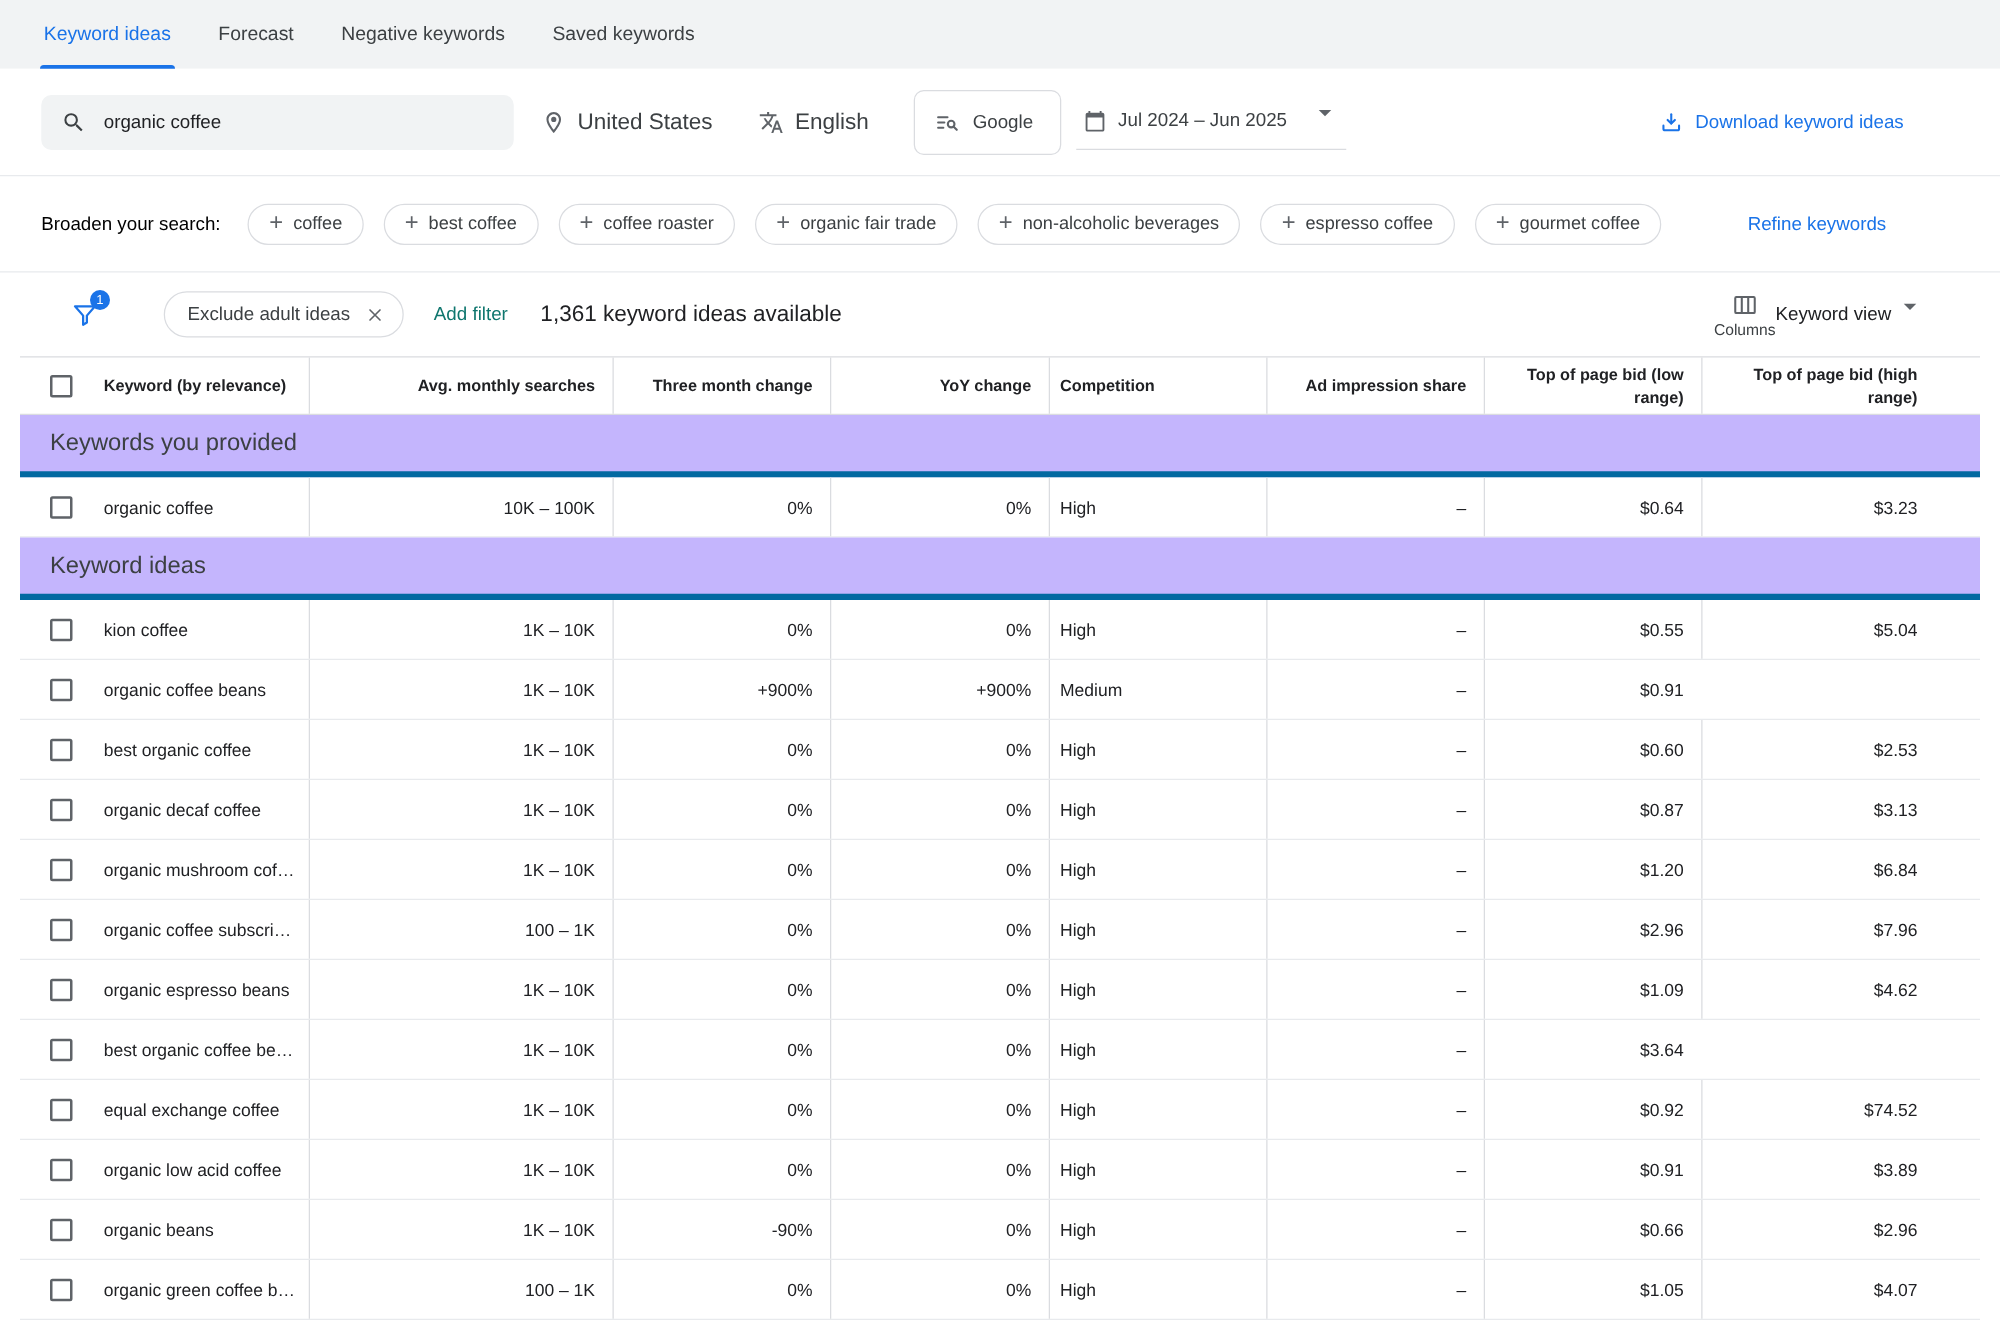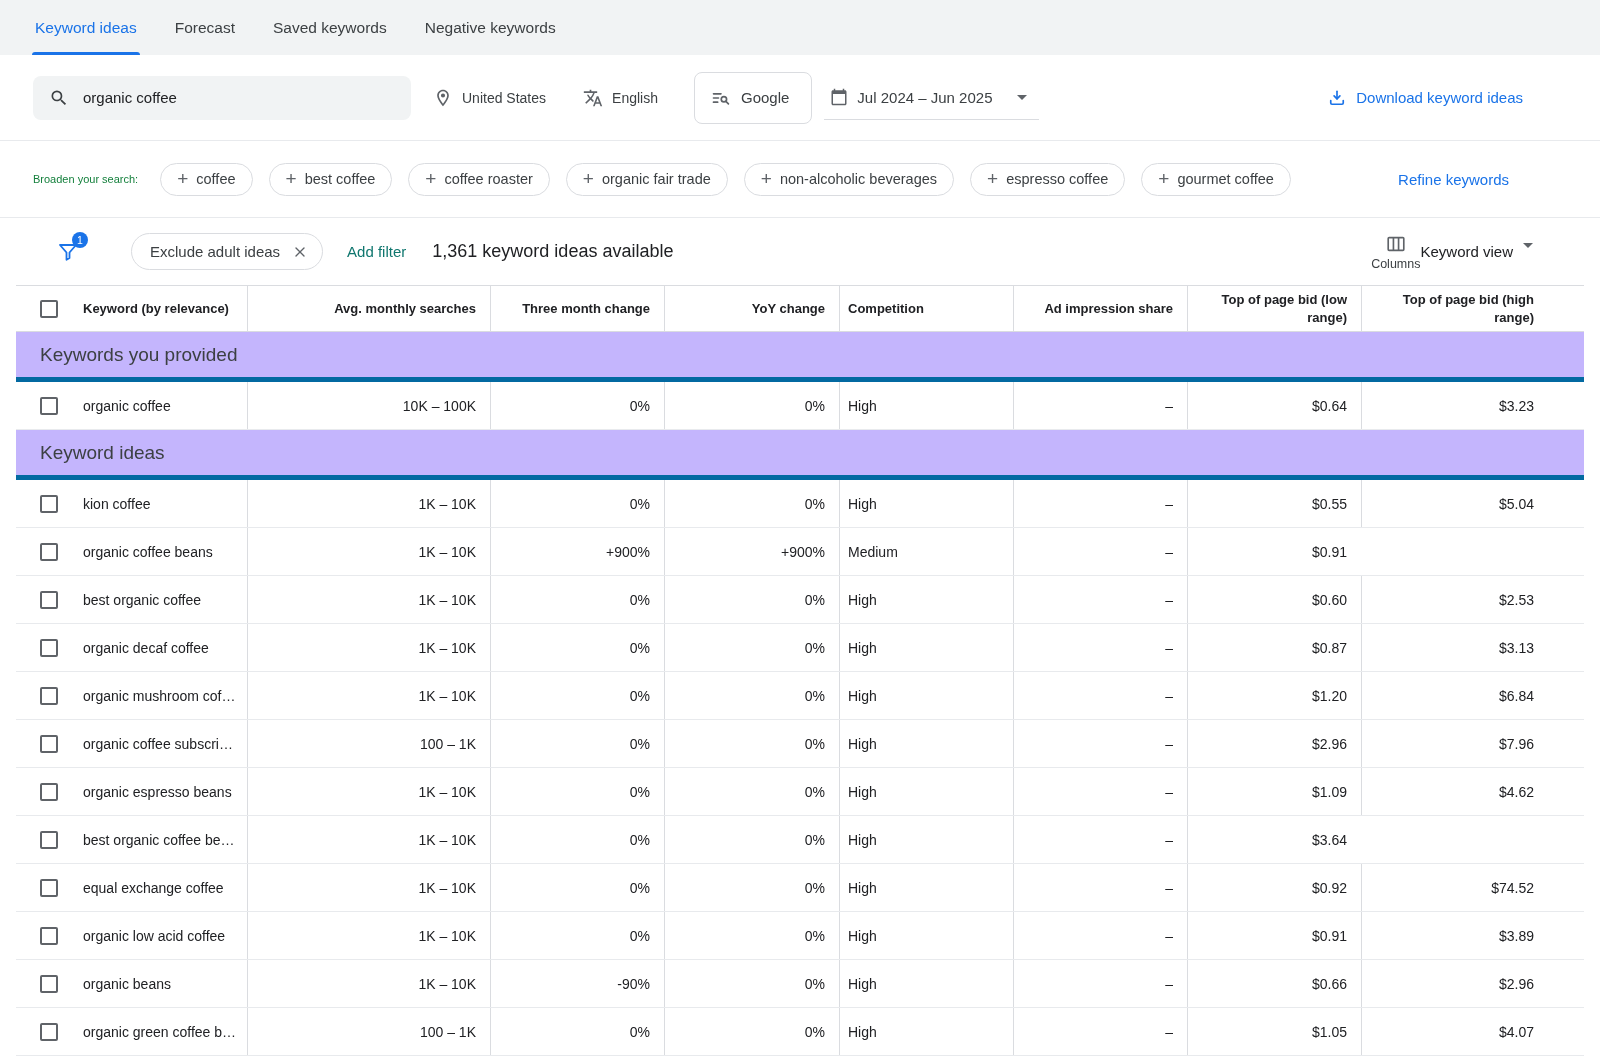--- a/index.html
+++ b/index.html
@@ -19,38 +19,38 @@
   .tab.active::after { content:""; position:absolute; left:16px; right:16px; bottom:0;
          height:3px; background:#1a73e8; border-radius:3px 3px 0 0; }
 
   
   .searchrow { height:86px; display:flex; align-items:center; padding:0 77px 0 33px;
          border-bottom:1px solid #e8eaed; background:#fff; }
   .searchbox { width:378px; height:44px; background:#f1f3f4; border-radius:8px;
          display:flex; align-items:center; padding:0 14px 0 16px; gap:12px; }
   .searchbox input { flex:1; border:0; background:transparent; outline:none;
          font-family:"Liberation Sans",sans-serif; font-size:15px; color:#202124; min-width:0; }
-  .ctrl { display:flex; align-items:center; gap:9px; font-size:14px; color:#3c4043; cursor:pointer; }
+  .ctrl { display:flex; align-items:center; gap:9px; font-size:18px; color:#3c4043; cursor:pointer; }
   .ctrl-location { margin-left:22px; }
   .ctrl-language { margin-left:37px; }
   .networkbox { margin-left:36px; display:flex; align-items:center; gap:10px; height:52px;
          padding:0 22px 0 16px; border:1px solid #dadce0; border-radius:8px;
          font-size:15px; color:#3c4043; cursor:pointer; background:#fff; }
-  .daterange { margin-left:12px; display:flex; align-items:center; gap:9px; font-size:15px;
+  .daterange { margin-left:12px; display:flex; align-items:flex-start; gap:9px; font-size:15px;
          color:#3c4043; padding:13px 12px 13px 6px; border-bottom:1px solid #dadce0; cursor:pointer; }
   .caret { width:0; height:0; border-left:5px solid transparent; border-right:5px solid transparent;
          border-top:5.5px solid #5f6368; }
   .daterange .caret { margin-left:16px; }
   .download { margin-left:auto; display:flex; align-items:center; gap:9px; color:#1a73e8;
          font-size:15px; font-weight:500; cursor:pointer; }
 
   
   .broadenrow { height:77px; display:flex; align-items:center; padding:0 91px 0 33px;
          border-bottom:1px solid #e8eaed; }
-  .broaden-label { font-size:11px; color:#15803d; white-space:nowrap; }
+  .broaden-label { font-size:15px; color:#000000; white-space:nowrap; }
   .chips { display:flex; gap:16px; margin-left:22px; }
   .chip { display:flex; align-items:center; gap:8px; height:33px; padding:0 16px;
          border:1px solid #dadce0; border-radius:17px; font-size:14.5px; color:#3c4043;
          cursor:pointer; background:#fff; white-space:nowrap; }
   .chip .plus { font-size:19px; color:#5f6368; line-height:1; margin-top:-2px; }
   .refine { margin-left:auto; color:#1a73e8; font-size:15px; font-weight:500; cursor:pointer; white-space:nowrap; }
 
   
   .filterrow { height:67px; display:flex; align-items:center; padding:0 67px 0 56px; }
   .funnel-wrap { position:relative; width:26px; height:24px; cursor:pointer; flex:0 0 auto; }
@@ -90,22 +90,22 @@
 </style>
 </head>
 <body>
 
 <div class="page">
 
   <div class="tabbar">
     <div class="tabs tabbar" style="background:transparent;padding-left:0;">
         <div class="tab active">Keyword ideas</div>
         <div class="tab">Forecast</div>
+        <div class="tab">Negative keywords</div>
         <div class="tab">Saved keywords</div>
-        <div class="tab">Negative keywords</div>
       </div>
   </div>
 
   <div class="searchrow">
     <div class="searchbox">
       <svg width="20" height="20" viewBox="0 0 24 24">
           <path fill="#3c4043" d="M15.5 14h-.79l-.28-.27A6.47 6.47 0 0 0 16 9.5 6.5 6.5 0 1 0 9.5 16c1.61 0 3.09-.59 4.23-1.57l.27.28v.79l5 4.99L20.49 19l-4.99-5zm-6 0C7.01 14 5 11.99 5 9.5S7.01 5 9.5 5 14 7.01 14 9.5 11.99 14 9.5 14z"></path>
         </svg>
       <input value="organic coffee" style="">
     </div>

